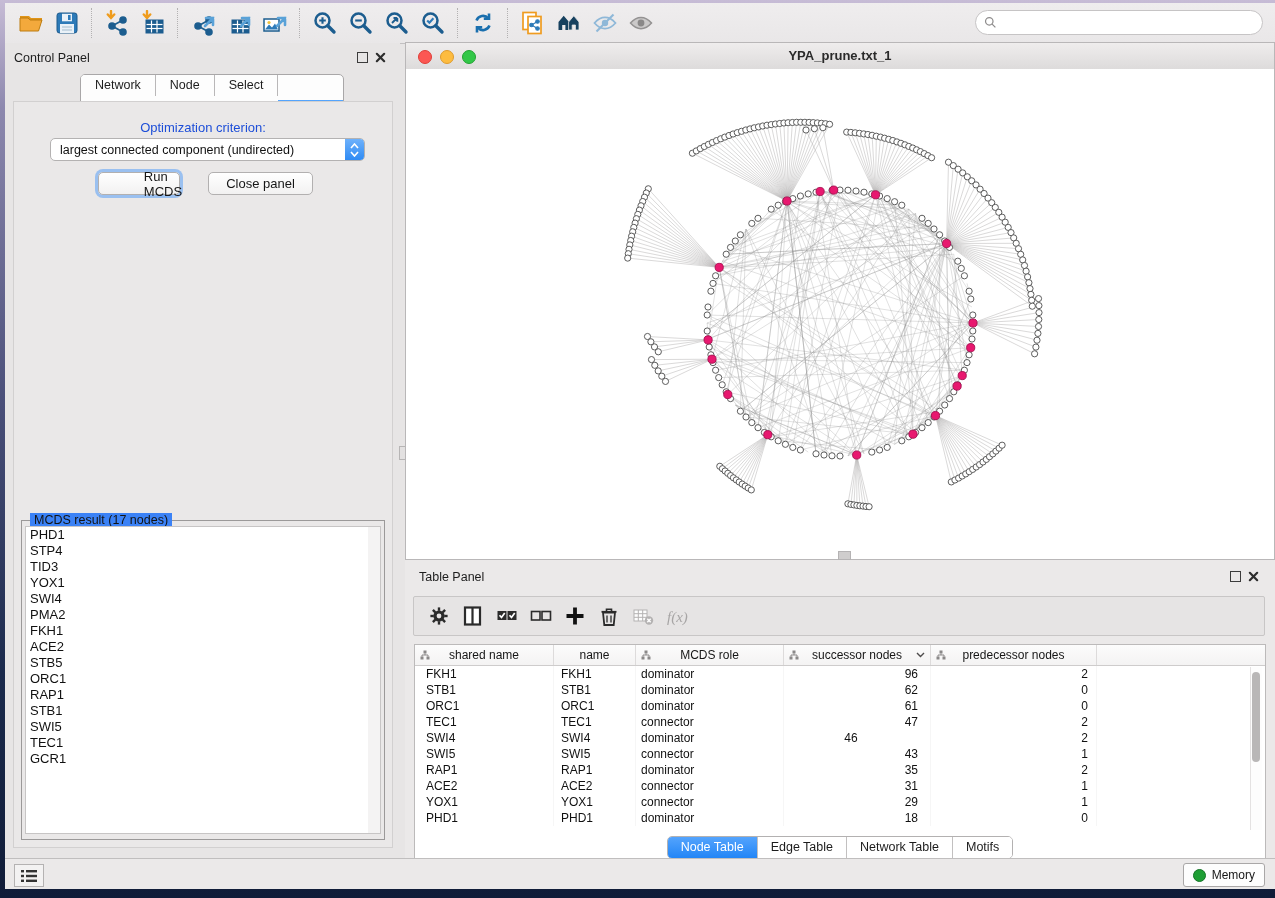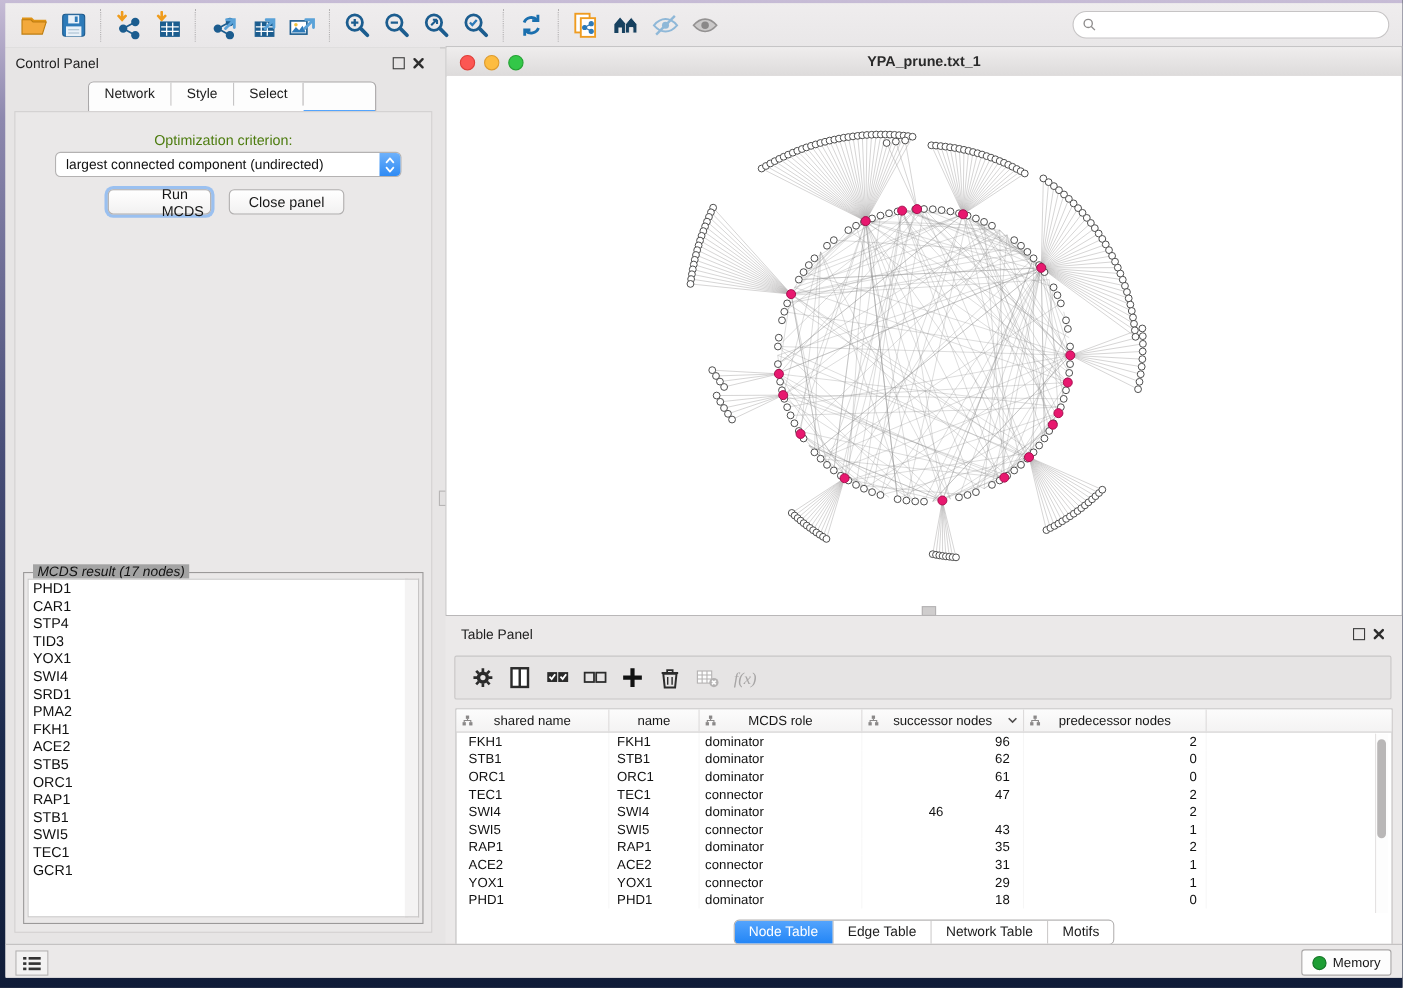--- a/index.html
+++ b/index.html
@@ -23,31 +23,31 @@
   .win-ctl{position:absolute;display:flex;gap:7px;align-items:center;}
   .float-box{width:9px;height:9px;border:1.4px solid #3c3c3c;background:transparent;}
   .close-x{width:11px;height:11px;}
   
   .control-panel{position:absolute;left:0;top:40px;width:395px;height:815px;background:#e7e5e5;}
   .cp-tabs{position:absolute;left:75px;top:31px;display:flex;border:1px solid #a9a7a8;border-radius:5px;background:#fdfdfd;overflow:hidden;}
   .cp-tab{height:21px;line-height:21px;padding:0 14px;font-size:12.5px;color:#1d1d1d;border-right:1px solid #b9b7b8;background:#fdfdfd;}
   .cp-tab:last-child{border-right:none;}
   .cp-tab.sel{background:linear-gradient(#56a5fd,#2387f7);color:#fff;margin-top:25px;}
   .cp-content{position:absolute;left:8px;top:58px;width:378px;height:745px;background:#eae8e8;border:1px solid #d2d0d0;}
-  .opt-label{position:absolute;left:0;top:18px;width:100%;text-align:center;font-size:13px;color:#4d7c0f;}
+  .opt-label{position:absolute;left:0;top:18px;width:100%;text-align:center;font-size:13px;color:#1d4ed8;}
   .dropdown{position:absolute;left:36px;top:36px;width:315px;height:23px;background:#fff;border:1px solid #b4b2b2;border-radius:5px;
     display:flex;align-items:center;box-sizing:border-box;gap:16px;}
   .dropdown .val{flex:1;font-size:12.5px;color:#111;padding-left:9px;white-space:nowrap;overflow:hidden;}
   .dd-step{width:19px;height:21px;border-radius:0 4px 4px 0;background:linear-gradient(#6eb1fb,#2f8bf4);display:flex;flex-direction:column;
     align-items:center;justify-content:center;gap:2px;}
   .btn{position:absolute;height:23px;background:linear-gradient(#ffffff,#f2f1f1);border:1px solid #b2b0b0;border-radius:5px;
     font-size:13px;color:#161616;display:flex;align-items:center;justify-content:center;box-sizing:border-box;}
   .btn.focus{box-shadow:0 0 0 3px rgba(88,158,245,.55);}
   .groupbox{position:absolute;left:7px;top:418px;width:362px;height:318px;border:1px solid #9b9999;}
-  .groupbox .legend{position:absolute;left:8px;top:-8px;background:#a3a3a3;padding:0 4px;font-size:12.5px;color:#131313;font-style:italic;}
+  .groupbox .legend{position:absolute;left:8px;top:-8px;background:#3b82f6;padding:0 4px;font-size:12.5px;color:#131313;}
   .mcds-list{position:absolute;left:3px;top:5px;width:344px;height:306px;background:#fff;border:1px solid #c7c5c5;overflow:hidden;}
   .mcds-scroll{position:absolute;right:3px;top:5px;width:12px;height:306px;background:#f4f3f3;border:1px solid #c7c5c5;border-left:none;}
   .mcds-item{font-size:13px;color:#111;line-height:16px;padding-left:4px;}
   
   .network-panel{position:absolute;left:400px;top:39px;width:870px;height:518px;background:#fff;border:1px solid #b9b7b8;box-sizing:border-box;}
   .net-titlebar{position:absolute;left:0;top:0;width:100%;height:26px;background:linear-gradient(#efeded,#dddbdb);
     border-bottom:1px solid #b5b3b4;}
   .lights{position:absolute;left:12px;top:7px;display:flex;gap:8px;}
   .light{width:12px;height:12px;border-radius:50%;}
   .net-title{position:absolute;left:0;top:0;width:100%;height:26px;line-height:26px;text-align:center;font-size:13px;font-weight:700;color:#2a2a2a;}
@@ -259,49 +259,47 @@
     <div class="control-panel">
       <div class="ptitle" style="left:9px;top:8px;">Control Panel</div>
       <div class="win-ctl" style="right:14px;top:9px;">
         <div class="float-box"></div>
         <svg class="close-x" viewBox="0 0 12 12">
             <path d="M2 2l8 8M10 2l-8 8" stroke="#2d2d2d" stroke-width="2.4" stroke-linecap="round"></path>
           </svg>
       </div>
       <div class="cp-tabs" id="cp-tabs">
           <div class="cp-tab">Network</div>
-          <div class="cp-tab">Style</div>
+          <div class="cp-tab">Node</div>
           <div class="cp-tab">Select</div>
           <div class="cp-tab sel">MCDS</div>
         </div>
       <div class="cp-content">
         <div class="opt-label">Optimization criterion:</div>
         <div class="dropdown">
           <div class="val">largest connected component (undirected)</div>
           <div class="dd-step">
             <svg width="9" height="6" viewBox="0 0 9 6">
                 <path d="M1 5l3.5-4L8 5" fill="none" stroke="#fff" stroke-width="1.6"></path>
               </svg>
             <svg width="9" height="6" viewBox="0 0 9 6">
                 <path d="M1 1l3.5 4L8 1" fill="none" stroke="#fff" stroke-width="1.6"></path>
               </svg>
           </div>
         </div>
-        <div class="btn focus" style="left:84px;top:70px;width:94px;padding-left:48px;">Run MCDS</div>
+        <div class="btn focus" style="left:84px;top:70px;width:82px;padding-left:48px;">Run MCDS</div>
         <div class="btn" style="left:194px;top:70px;width:105px;">Close panel</div>
         <div class="groupbox">
           <div class="legend">MCDS result (17 nodes)</div>
           <div class="mcds-list" id="mcds-list">
               <div class="mcds-item">PHD1</div>
-              <div class="mcds-item">CAR1</div>
               <div class="mcds-item">STP4</div>
               <div class="mcds-item">TID3</div>
               <div class="mcds-item">YOX1</div>
               <div class="mcds-item">SWI4</div>
-              <div class="mcds-item">SRD1</div>
               <div class="mcds-item">PMA2</div>
               <div class="mcds-item">FKH1</div>
               <div class="mcds-item">ACE2</div>
               <div class="mcds-item">STB5</div>
               <div class="mcds-item">ORC1</div>
               <div class="mcds-item">RAP1</div>
               <div class="mcds-item">STB1</div>
               <div class="mcds-item">SWI5</div>
               <div class="mcds-item">TEC1</div>
               <div class="mcds-item">GCR1</div>

